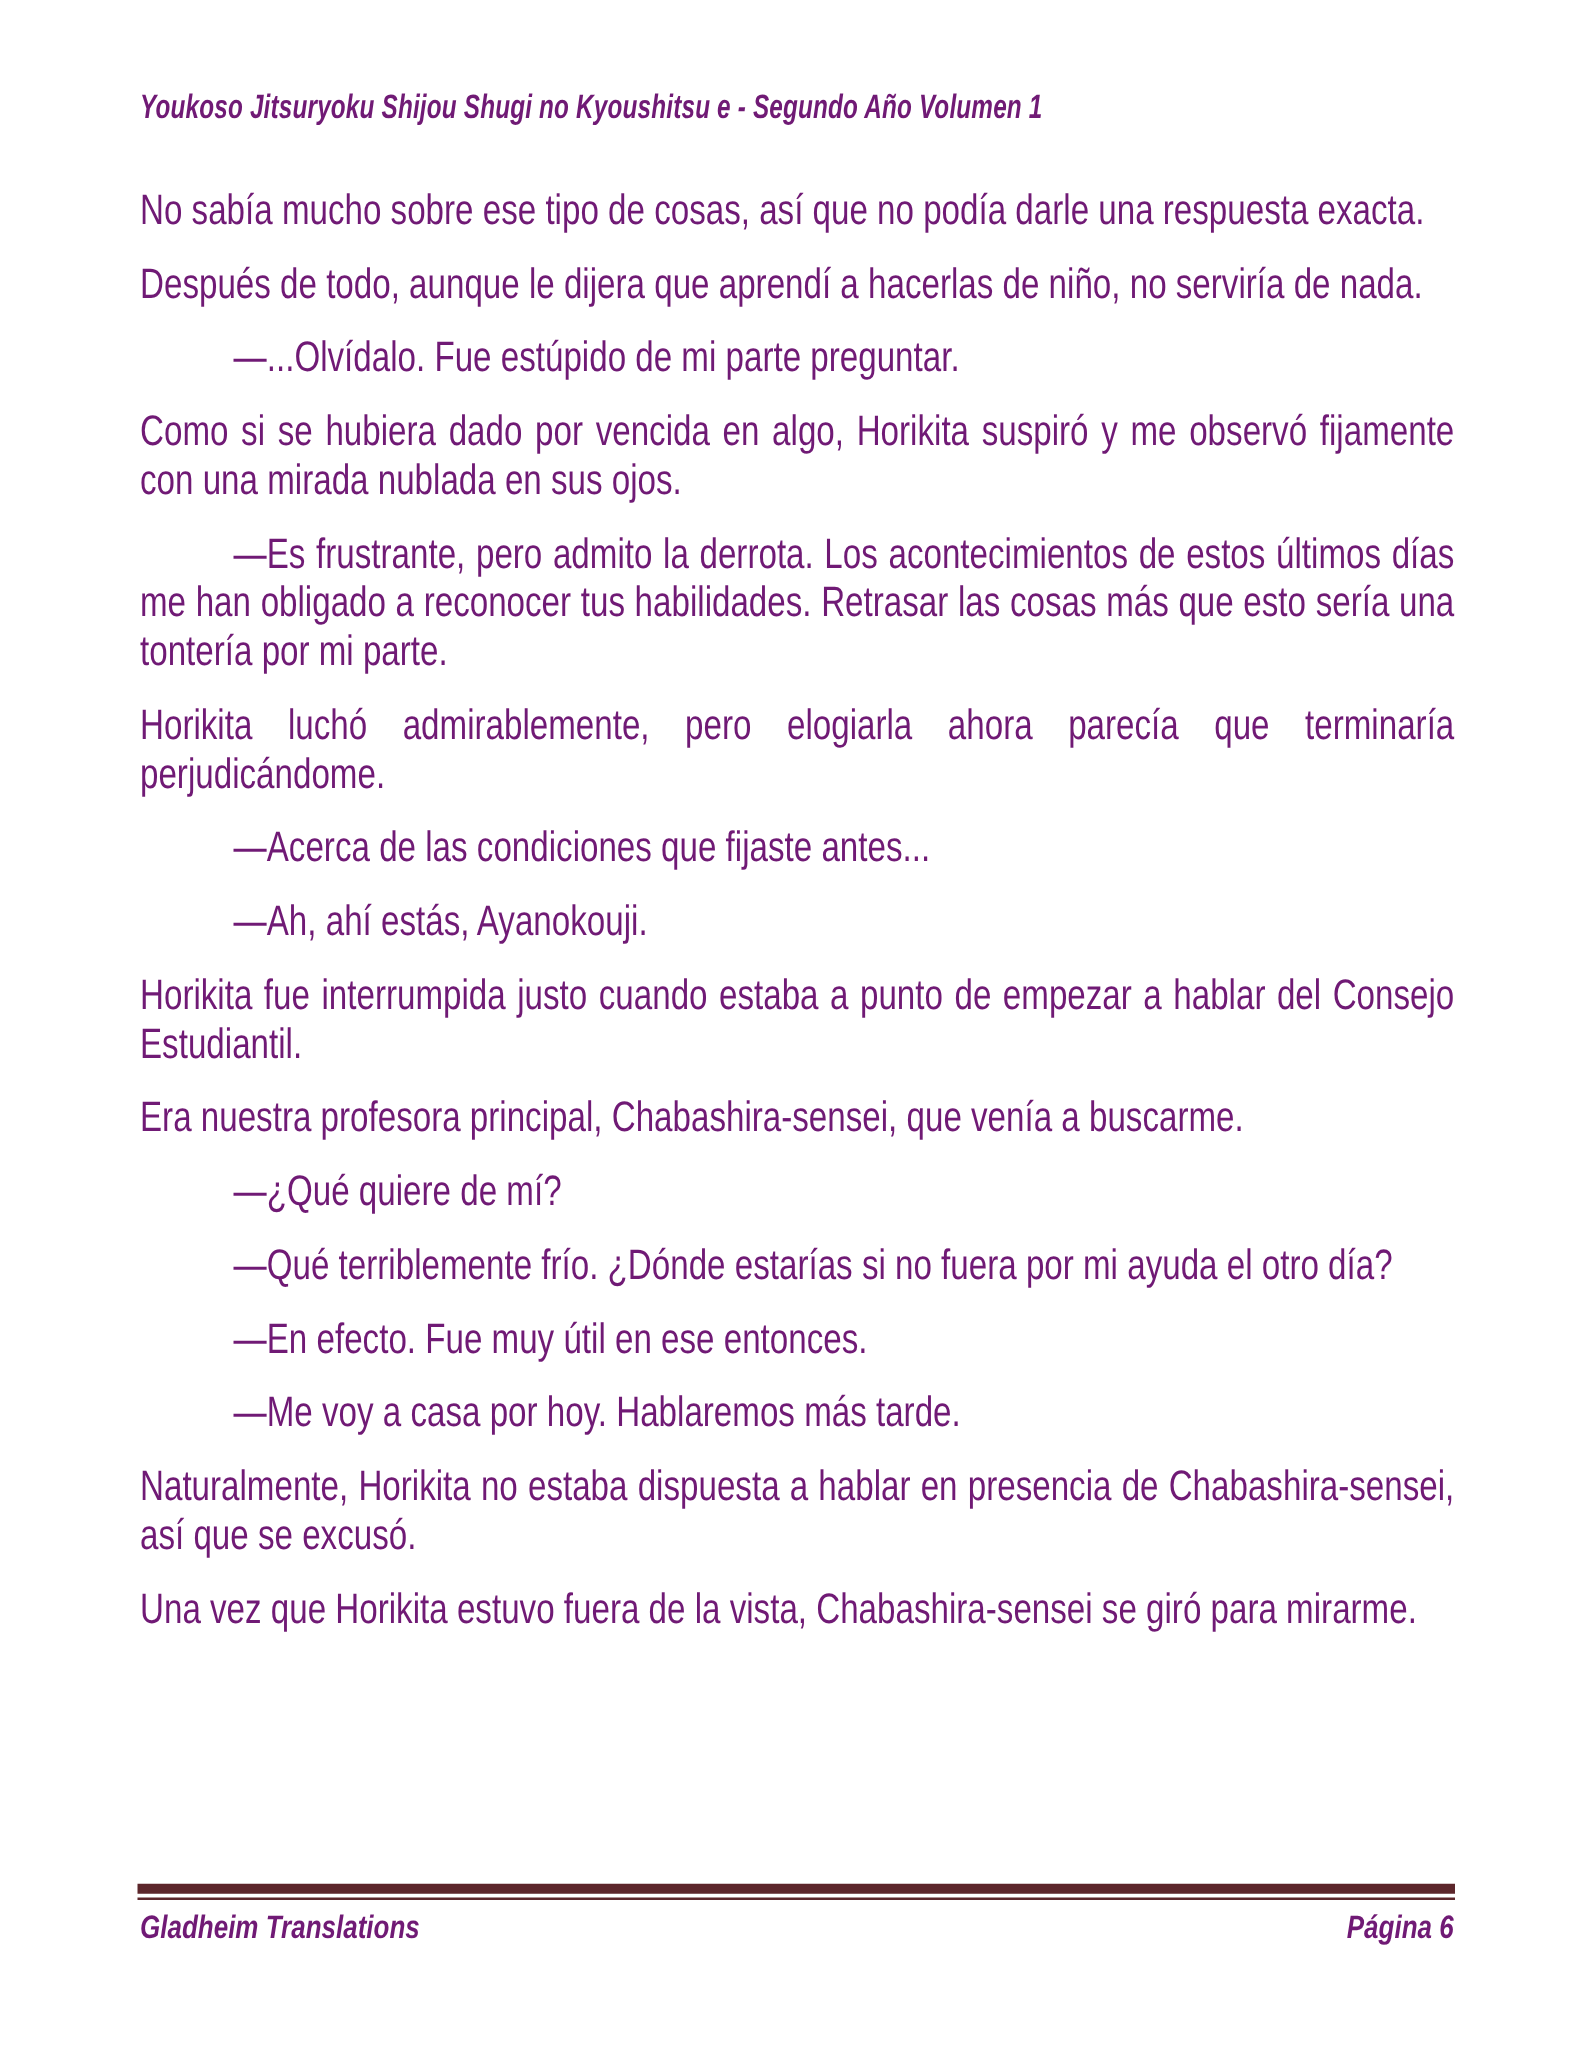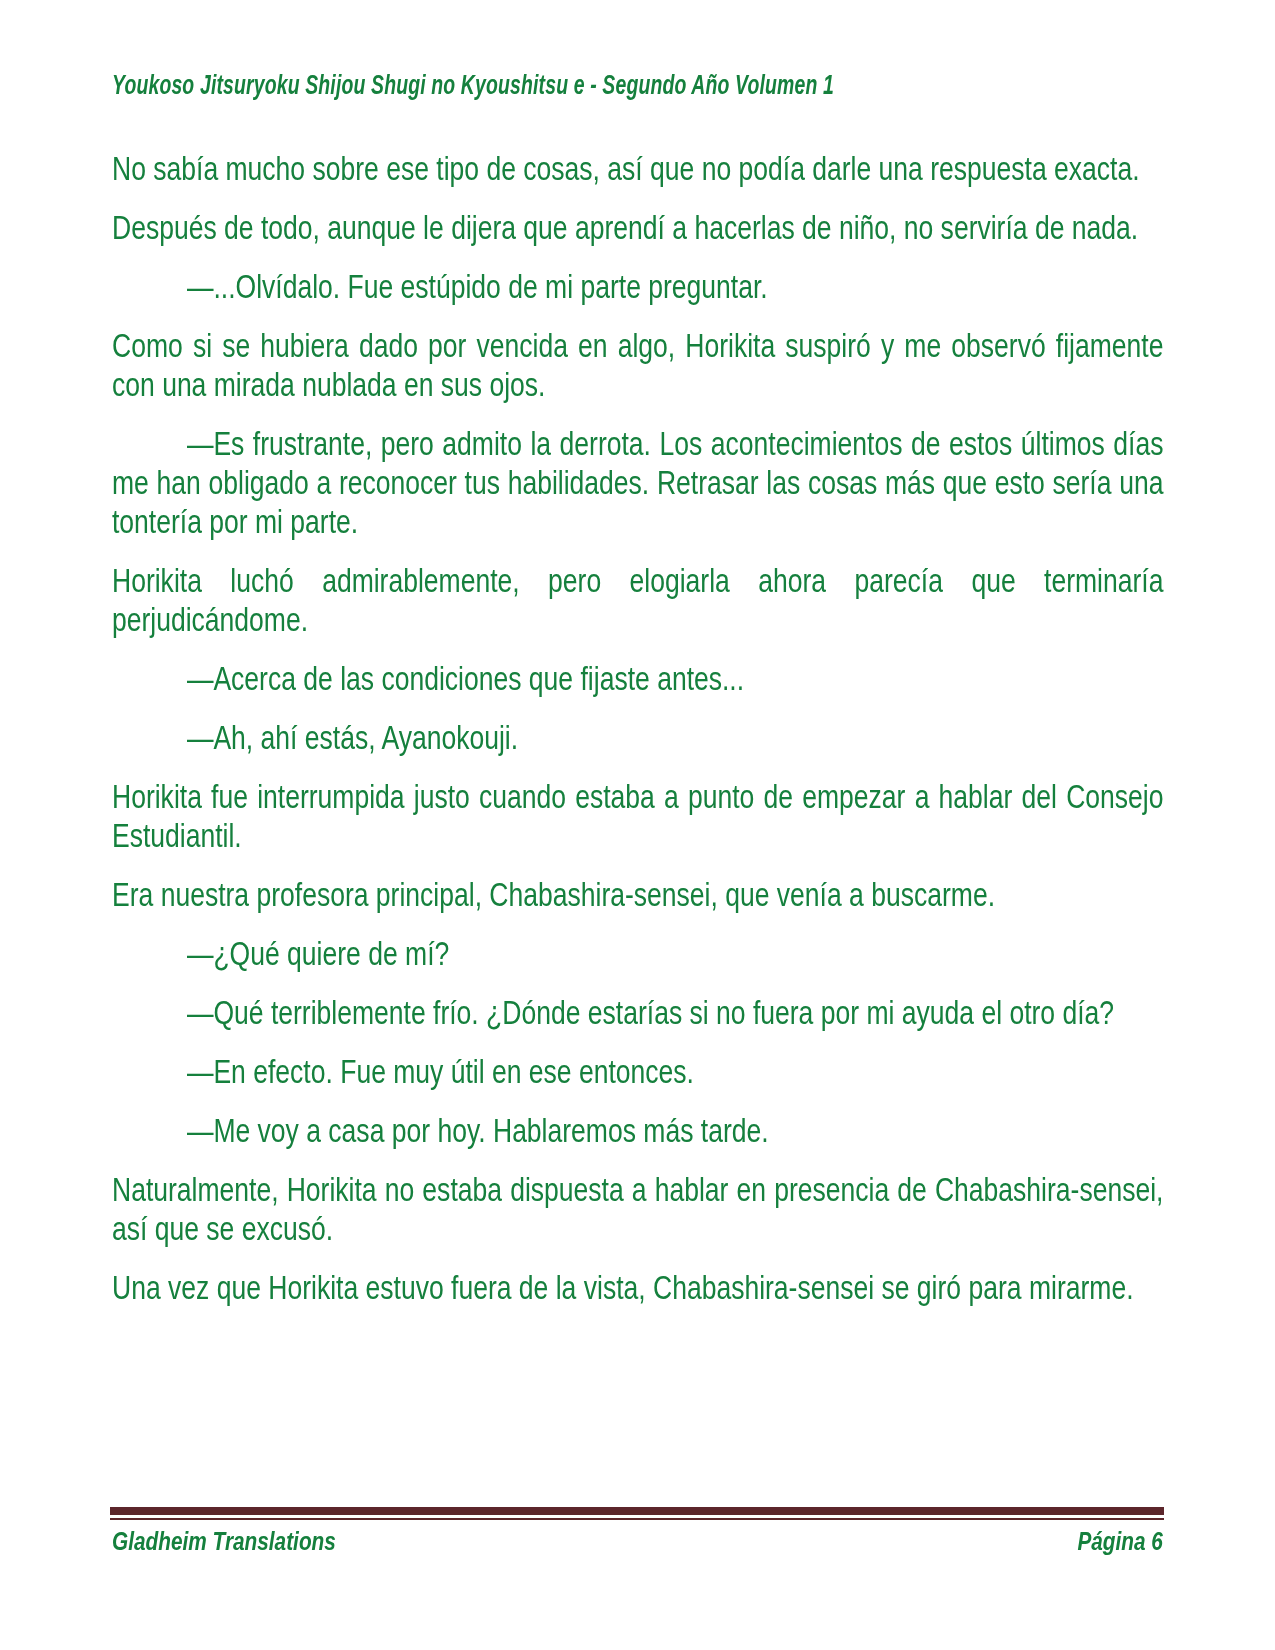--- a/index.html
+++ b/index.html
@@ -5,21 +5,21 @@
   html, body {
     margin: 0;
     padding: 0;
     background: #ffffff;
   }
   .page {
     position: relative;
     width: 1275px;
     height: 1650px;
     background: #ffffff;
-    color: #15803d;
+    color: #701a75;
     font-family: "Liberation Sans", sans-serif;
     overflow: hidden;
   }
   
   .doc-header {
     position: absolute;
     top: 70px;
     left: 112px;
     font-size: 27px;
     font-weight: bold;

